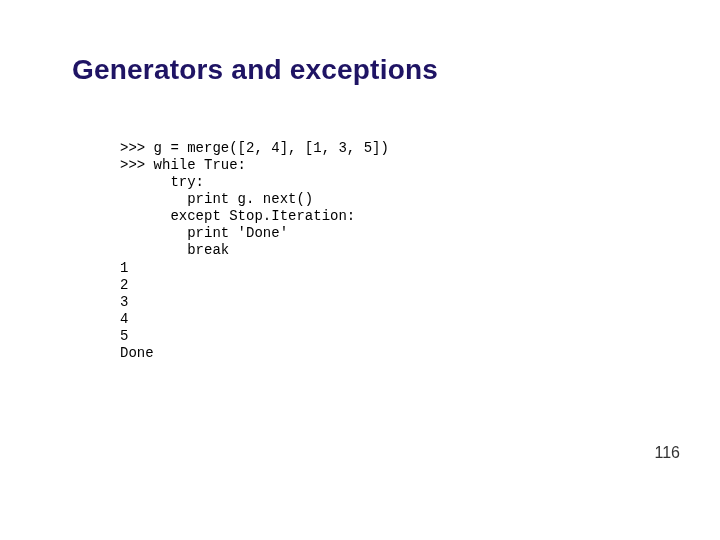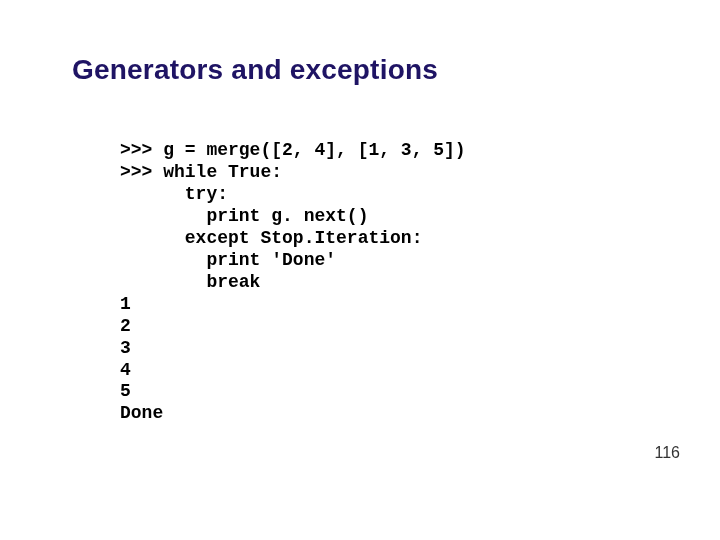--- a/index.html
+++ b/index.html
@@ -25,22 +25,22 @@
     font-size: 28px;
     font-weight: bold;
     color: #1f1464;
     letter-spacing: 0.2px;
   }
   .code {
     position: absolute;
     top: 140px;
     left: 120px;
     font-family: "Courier New", Courier, monospace;
-    font-size: 18px;
-    font-weight: bold;
+    font-size: 14px;
+    font-weight: normal;
     color: #000000;
     white-space: pre;
     line-height: 1.22;
   }
   .pagenum {
     position: absolute;
     bottom: 28px;
     right: 40px;
     font-size: 16px;
     color: #333333;

